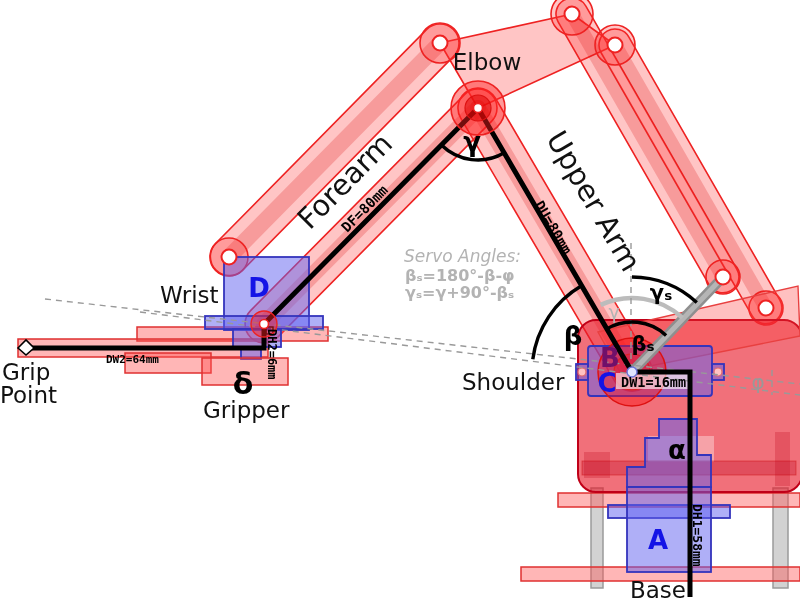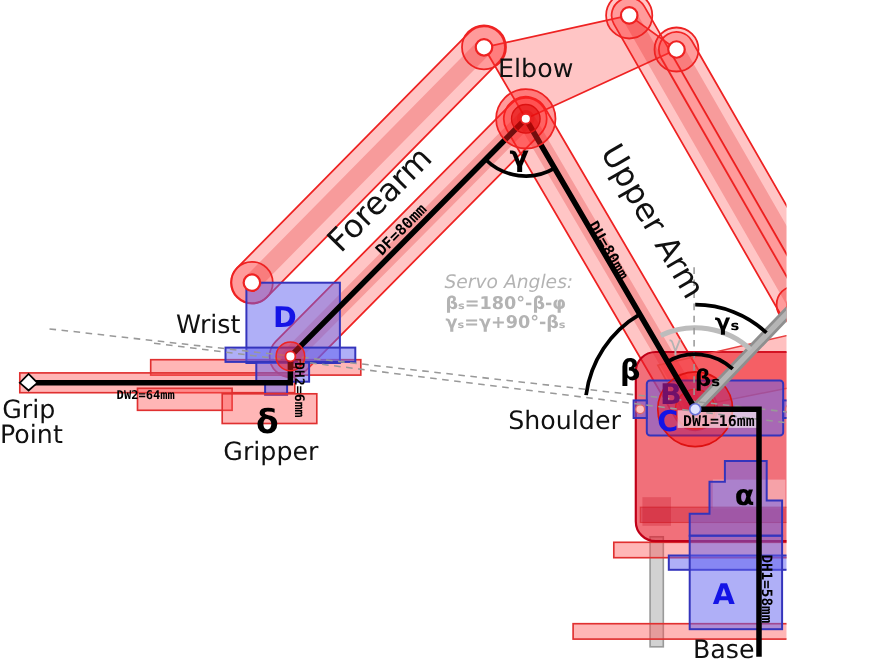--- a/index.html
+++ b/index.html
@@ -1,16 +1,16 @@
 <!DOCTYPE html>
 <html><head>
 <meta charset="utf-8">
 <style>
   html,body{margin:0;padding:0;background:#fff;}
-  .stage{position:relative;width:715px;height:600px;background:#ffffff;overflow:hidden;}
+  .stage{position:relative;width:800px;height:600px;background:#ffffff;overflow:hidden;}
   svg{position:absolute;left:0;top:0;}
   svg text{font-family:"DejaVu Sans","Liberation Sans",sans-serif;}
   .lbl{font-size:23px;fill:#111;}
   .lbl-lg{font-size:29px;fill:#111;}
   .greek{font-weight:bold;fill:#000;}
   .mono{font-family:"DejaVu Sans Mono","Liberation Mono",monospace;font-weight:bold;fill:#000;}
   .link{fill:rgba(255,45,45,0.28);stroke:#ee2222;stroke-width:1.6;}
   .linkcore{fill:rgba(220,10,10,0.22);}
   .plate{fill:rgba(255,80,80,0.42);stroke:#e03030;stroke-width:1.5;}
   .servo{fill:rgba(95,95,240,0.5);stroke:#3434bc;stroke-width:1.8;}

